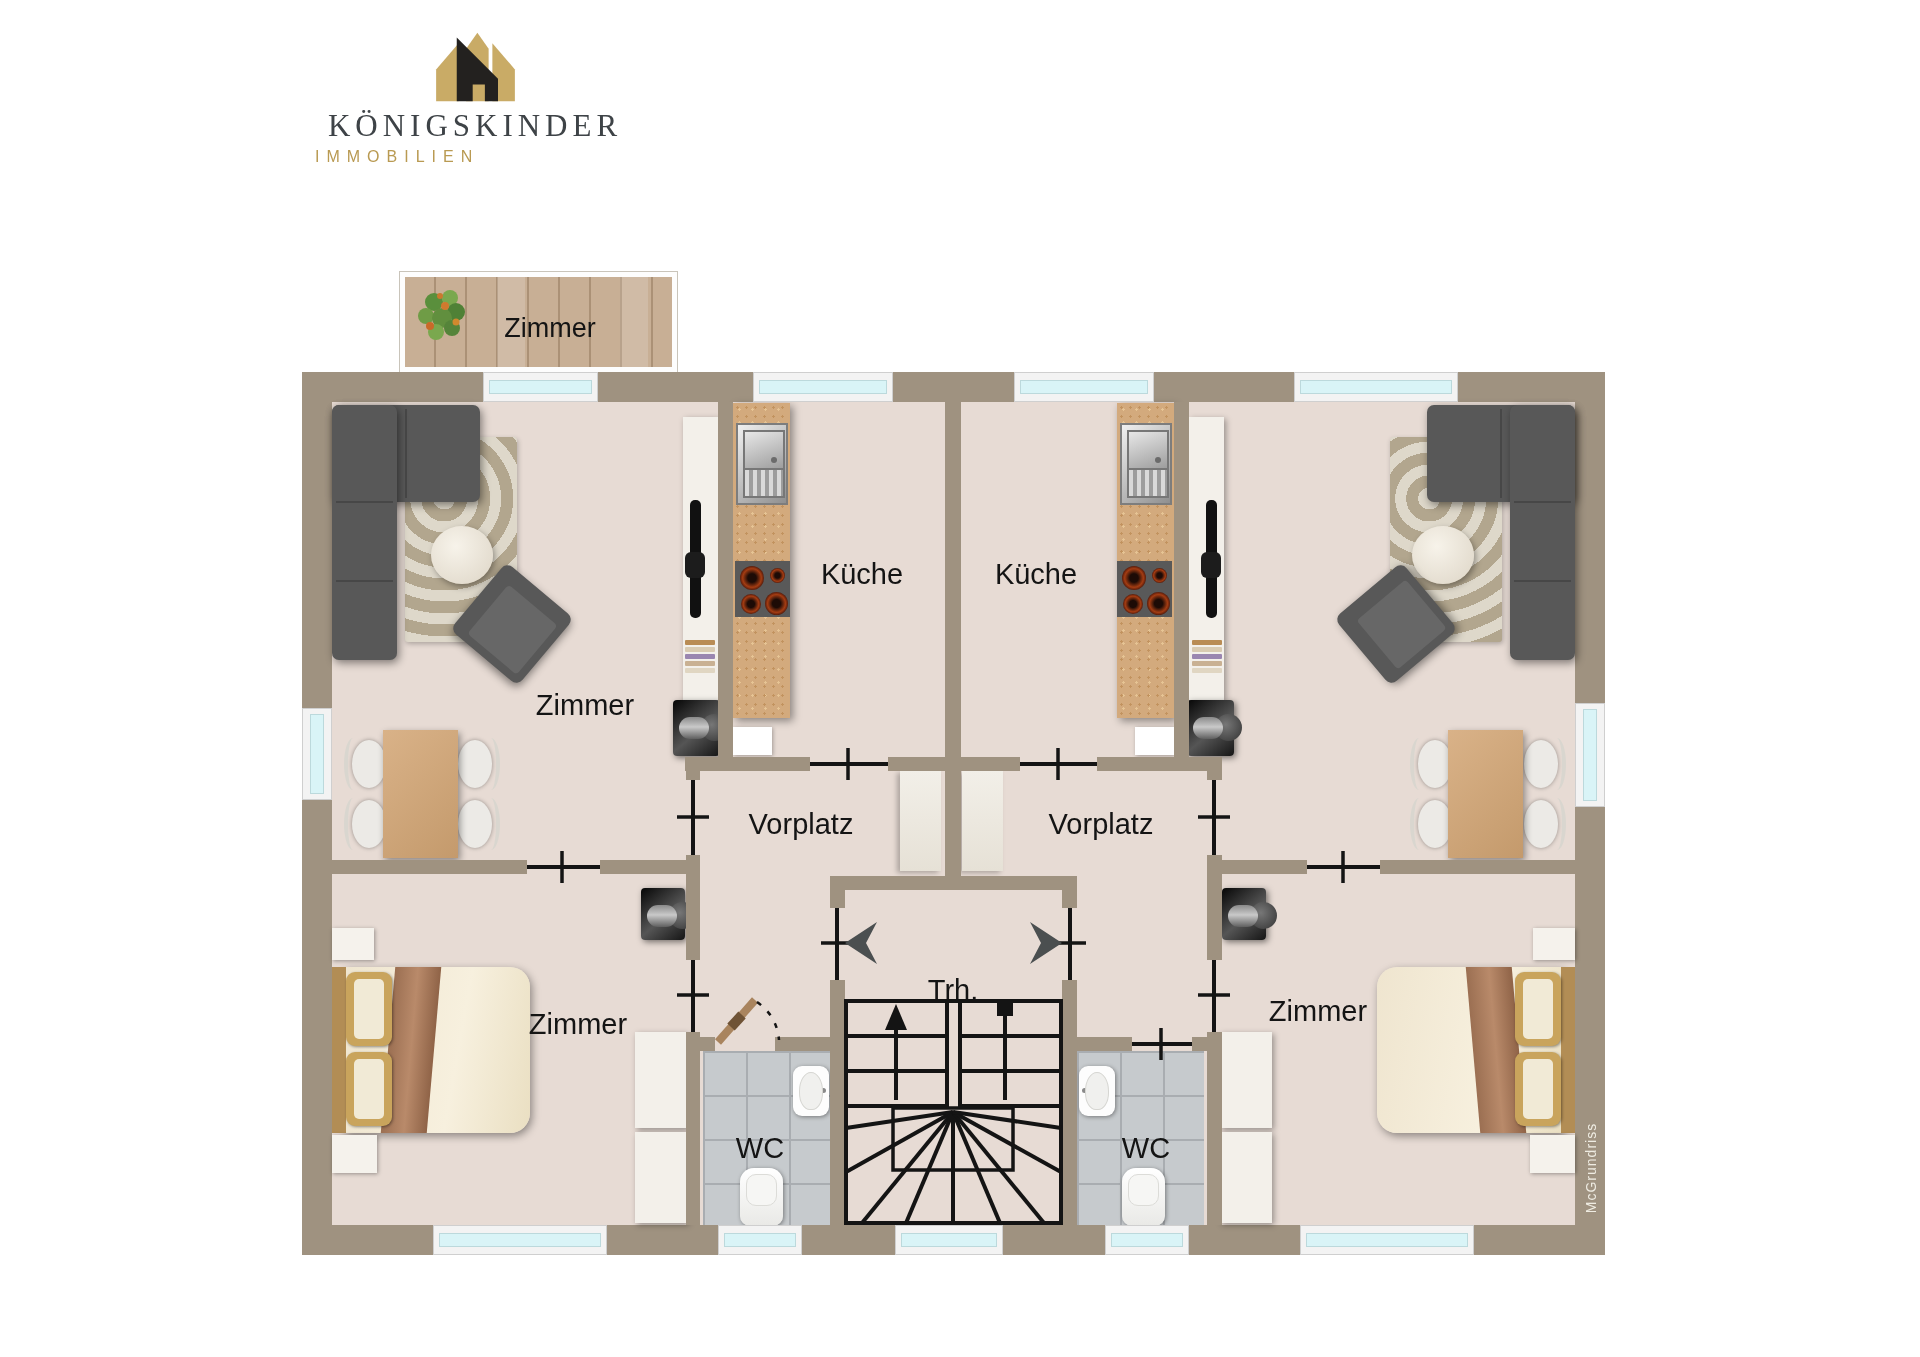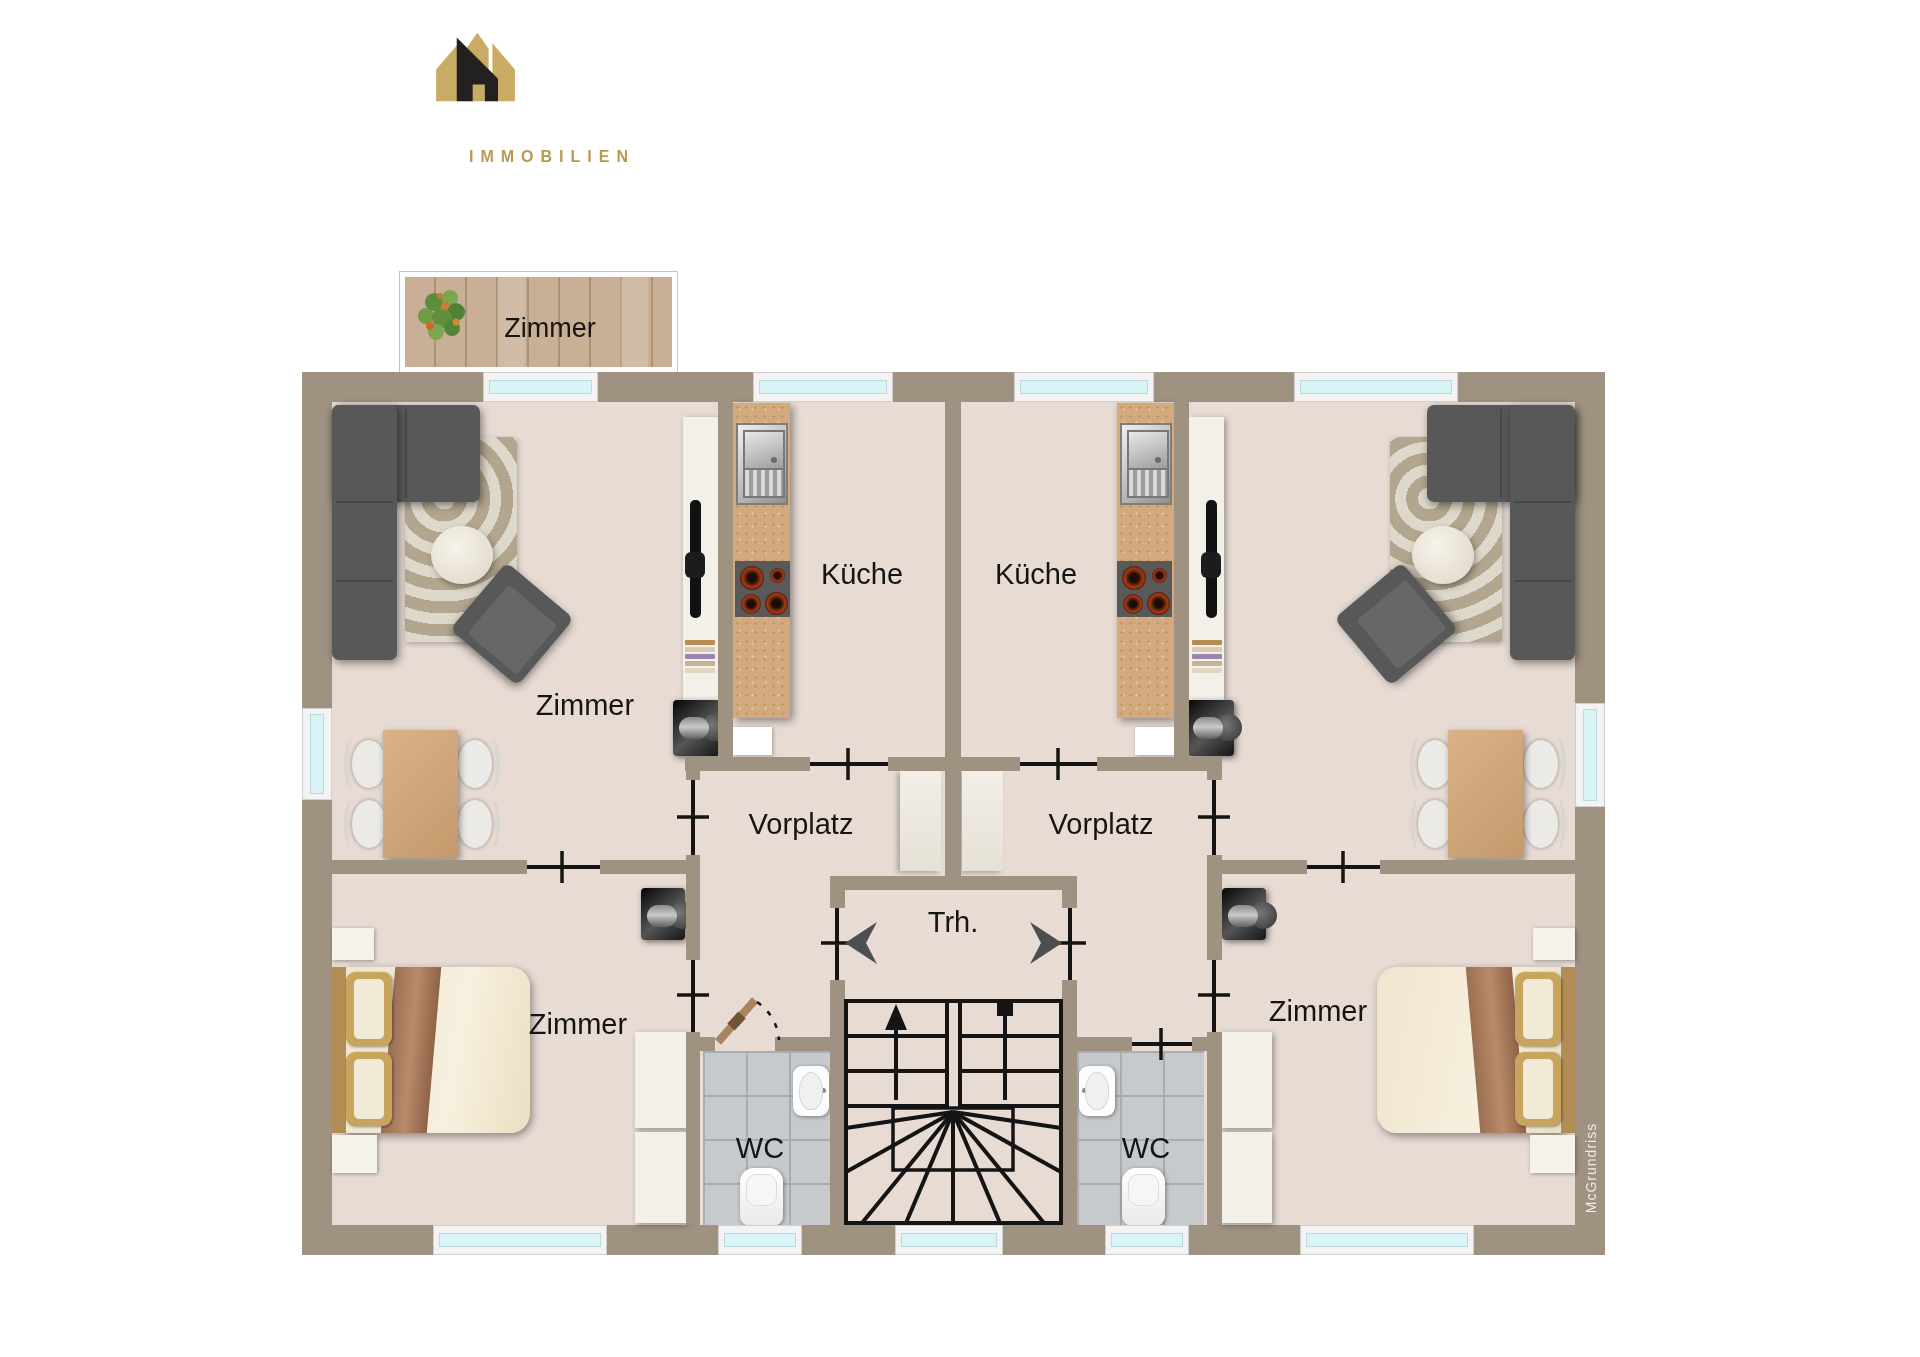--- a/index.html
+++ b/index.html
@@ -8,22 +8,22 @@
     --bed-blanket:#a97c5f; --gold:#b99a52; --brand-text:#3e4347; --line:#141414;
   }
   html,body{margin:0;padding:0;background:#fff;}
   #canvas{position:relative;width:1920px;height:1357px;background:#fff;overflow:hidden;
           font-family:"Liberation Sans", sans-serif;}
   .abs{position:absolute;}
   
   .brand{position:absolute;left:315px;top:108px;width:320px;text-align:center;
          font-family:"Liberation Serif", serif;color:var(--brand-text);
          font-size:31px;letter-spacing:5px;font-weight:500;}
-  .tagline{position:absolute;left:315px;top:148px;width:320px;text-align:right;
-         color:var(--gold);font-size:16px;letter-spacing:7px;font-weight:bold;}
+  .tagline{position:absolute;left:315px;top:148px;width:320px;text-align:left;
+         color:var(--gold);font-size:16px;letter-spacing:7px;font-weight:normal;}
   
   .balcony{position:absolute;left:400px;top:272px;width:277px;height:100px;
     background:repeating-linear-gradient(90deg,var(--balcony-wood) 0 29px,#ab9176 29px 31px);
     border:5px solid #fdfdfd;outline:1px solid #c9c4ba;box-sizing:border-box;}
   .balcony .streak{position:absolute;top:0;height:100%;width:28px;background:rgba(255,255,255,.16);}
   
   .plan{position:absolute;left:302px;top:372px;width:1303px;height:883px;background:var(--wall);}
   .floor{position:absolute;left:332px;top:402px;width:1243px;height:823px;background:var(--floor);}
   .wall{position:absolute;background:var(--wall);}
   .win-h{position:absolute;height:30px;background:#f3f3f3;border:1px solid #cfcfcf;box-sizing:border-box;}
@@ -110,20 +110,21 @@
 <body>
 
 <div id="canvas">
 
   <svg class="abs" style="left:428px;top:30px" width="95" height="75" viewBox="0 0 100 80">
     <path fill="#c9ab66" d="M8,76 L8,42 L32,14 L32,76 Z"></path>
     <path fill="#c9ab66" d="M40,76 L40,20 L52,3 L64,20 L64,76 Z"></path>
     <path fill="#c9ab66" d="M68,76 L68,14 L92,42 L92,76 Z"></path>
     <path fill="#23211f" d="M30,76 L30,8 L74,52 L74,76 L60,76 L60,58 L47,58 L47,76 Z"></path>
   </svg>
+  <div class="brand">KÖNIGSKINDER</div>
   <div class="tagline">IMMOBILIEN</div>
 
   <div class="balcony">
     <div class="streak" style="left:92px"></div>
     <div class="streak" style="left:215px"></div>
   </div>
   <svg class="abs" style="left:412px;top:284px" width="64" height="64" viewBox="0 0 64 64">
     <g>
       <circle cx="22" cy="18" r="9" fill="#5a8f3c"></circle>
         <circle cx="38" cy="14" r="8" fill="#7aa84e"></circle>
@@ -391,20 +392,20 @@
       <line x1="1005" y1="1014" x2="1005" y2="1100"></line>
       <rect x="997" y="1002" width="16" height="14" fill="#141414" stroke="none"></rect>
     </g>
   </svg>
 
   <div class="room-label" style="left:585px;top:705px">Zimmer</div>
   <div class="room-label" style="left:862px;top:574px">Küche</div>
   <div class="room-label" style="left:1036px;top:574px">Küche</div>
   <div class="room-label" style="left:801px;top:824px">Vorplatz</div>
   <div class="room-label" style="left:1101px;top:824px">Vorplatz</div>
-  <div class="room-label" style="left:953px;top:922px">Trh.</div>
+  <div class="room-label" style="left:953px;top:990px">Trh.</div>
   <div class="room-label" style="left:578px;top:1024px">Zimmer</div>
   <div class="room-label" style="left:1318px;top:1011px">Zimmer</div>
   <div class="room-label" style="left:760px;top:1148px">WC</div>
   <div class="room-label" style="left:1146px;top:1148px">WC</div>
 
   <div class="watermark">McGrundriss</div>
 </div>
 
 </body></html>

